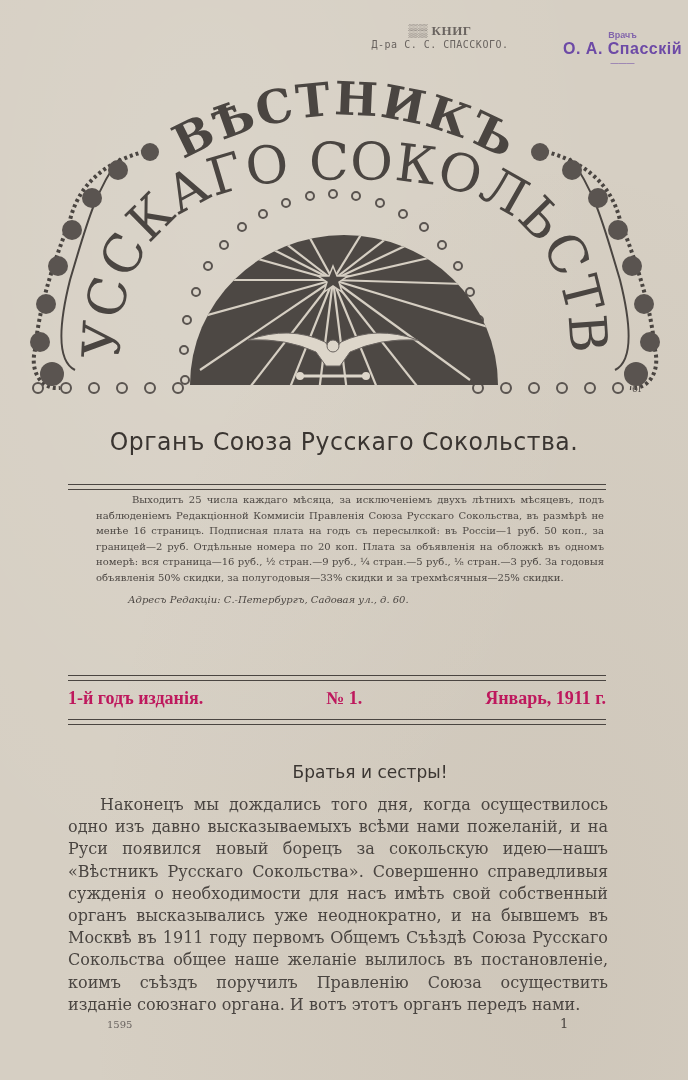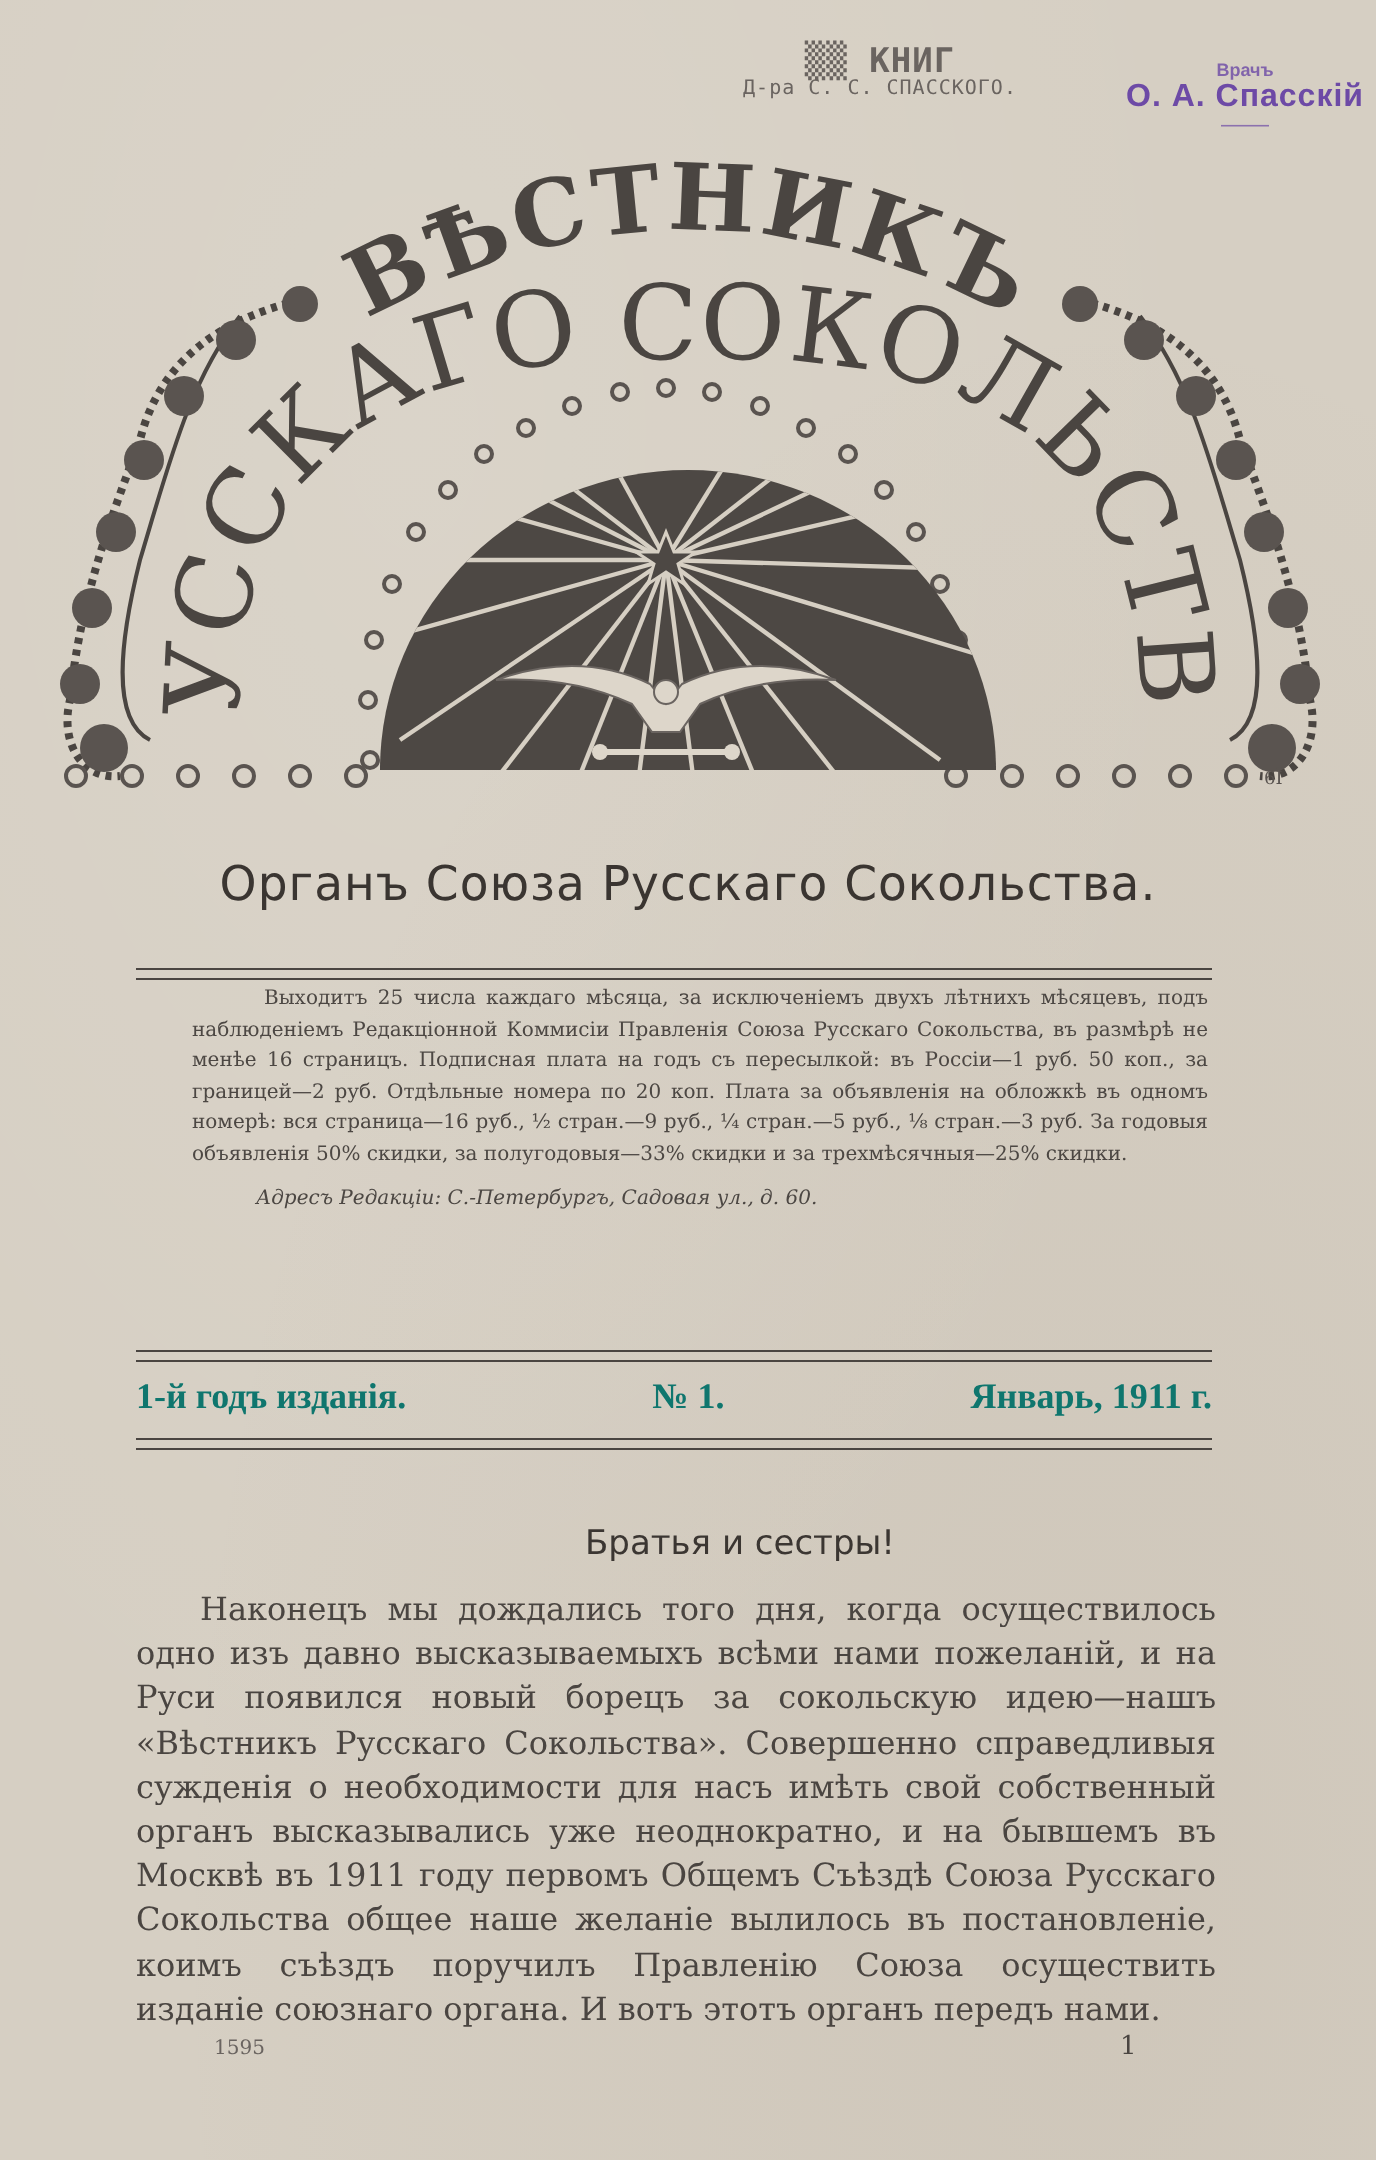--- a/index.html
+++ b/index.html
@@ -15,21 +15,21 @@
     background:
       radial-gradient(ellipse at 30% 20%, rgba(255,255,255,0.10), transparent 60%),
       radial-gradient(ellipse at 80% 90%, rgba(120,100,80,0.08), transparent 60%),
       #d6cfc3;
   }
   .stamp-gray {
     position: absolute; left: 365px; top: 24px; width: 150px; text-align: center;
     font-family: "DejaVu Sans Mono", monospace; color: #6a6460; font-size: 10px; line-height: 14px;
     letter-spacing: 0.5px;
   }
-  .stamp-gray .l1 { font-weight: bold; font-size: 17px; }
+  .stamp-gray .l1 { font-weight: bold; font-size: 13px; font-family: Liberation Serif, serif; }
   .stamp-violet {
     position: absolute; left: 555px; top: 30px; width: 135px; text-align: center;
     color: #6d4aa6; font-family: "Liberation Sans", sans-serif; font-weight: bold;
   }
   .stamp-violet .l1 { font-size: 9px; opacity: 0.8; }
   .stamp-violet .l2 { font-size: 16px; letter-spacing: 0.5px; }
   .stamp-violet .l3 { font-size: 8px; opacity: 0.7; }
 
   .masthead { position: absolute; left: 0; top: 70px; width: 688px; height: 340px; }
   .masthead svg { position: absolute; left: 0; top: 0; }
@@ -49,21 +49,21 @@
   }
   .info p { margin: 0; text-indent: 0; }
   .info .p2 { text-indent: 36px; }
   .info .addr {
     font-style: italic; text-align: left; margin-top: 6px; padding-left: 32px;
   }
 
   .issue-row {
     position: absolute; left: 68px; width: 538px; top: 688px;
     display: flex; justify-content: space-between; align-items: baseline;
-    font-family: "Liberation Serif", serif; font-weight: bold; font-size: 18px; color: #0f766e;
+    font-family: "Liberation Serif", serif; font-weight: bold; font-size: 18px; color: #be185d;
   }
 
   .article-title {
     position: absolute; left: 0; width: 688px; top: 762px; text-align: center;
     font-family: "DejaVu Sans", sans-serif; font-size: 17px; color: #3b3632; padding-left: 26px;
   }
   .article-body {
     position: absolute; left: 68px; width: 540px; top: 794px;
     font-family: "DejaVu Serif", serif; font-size: 16px; line-height: 22.2px;
     text-align: justify; color: #4a4541;

